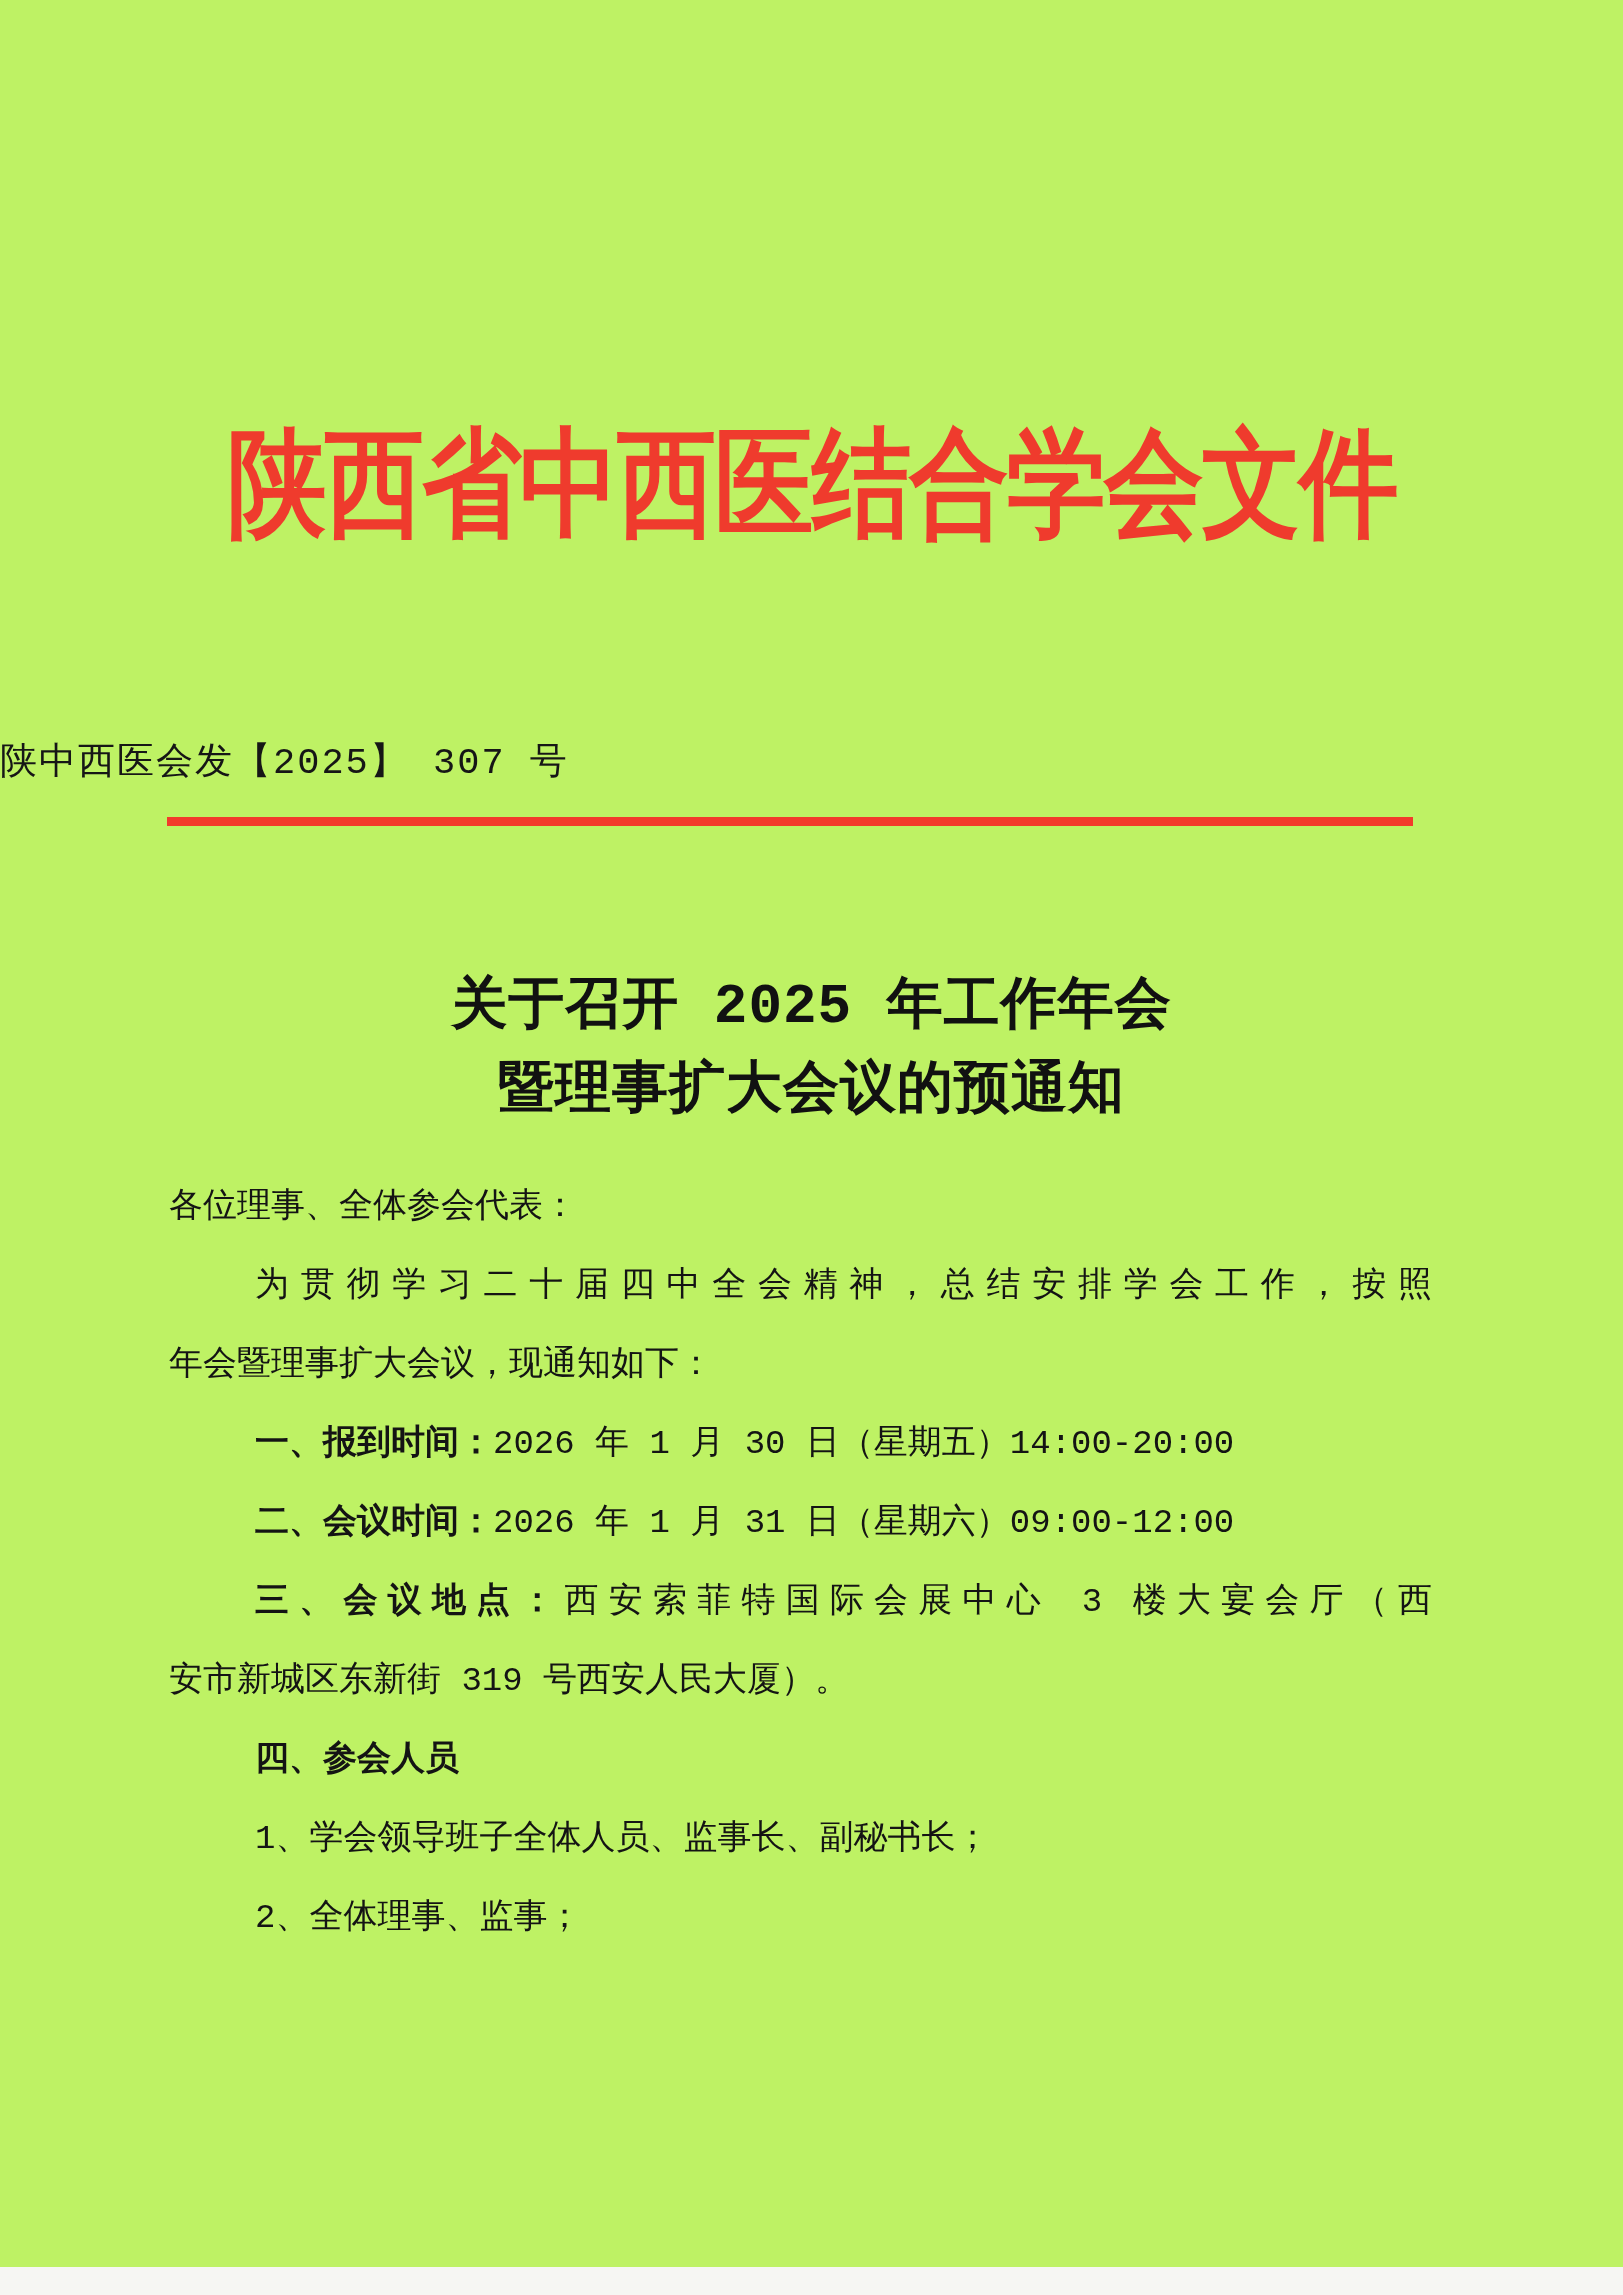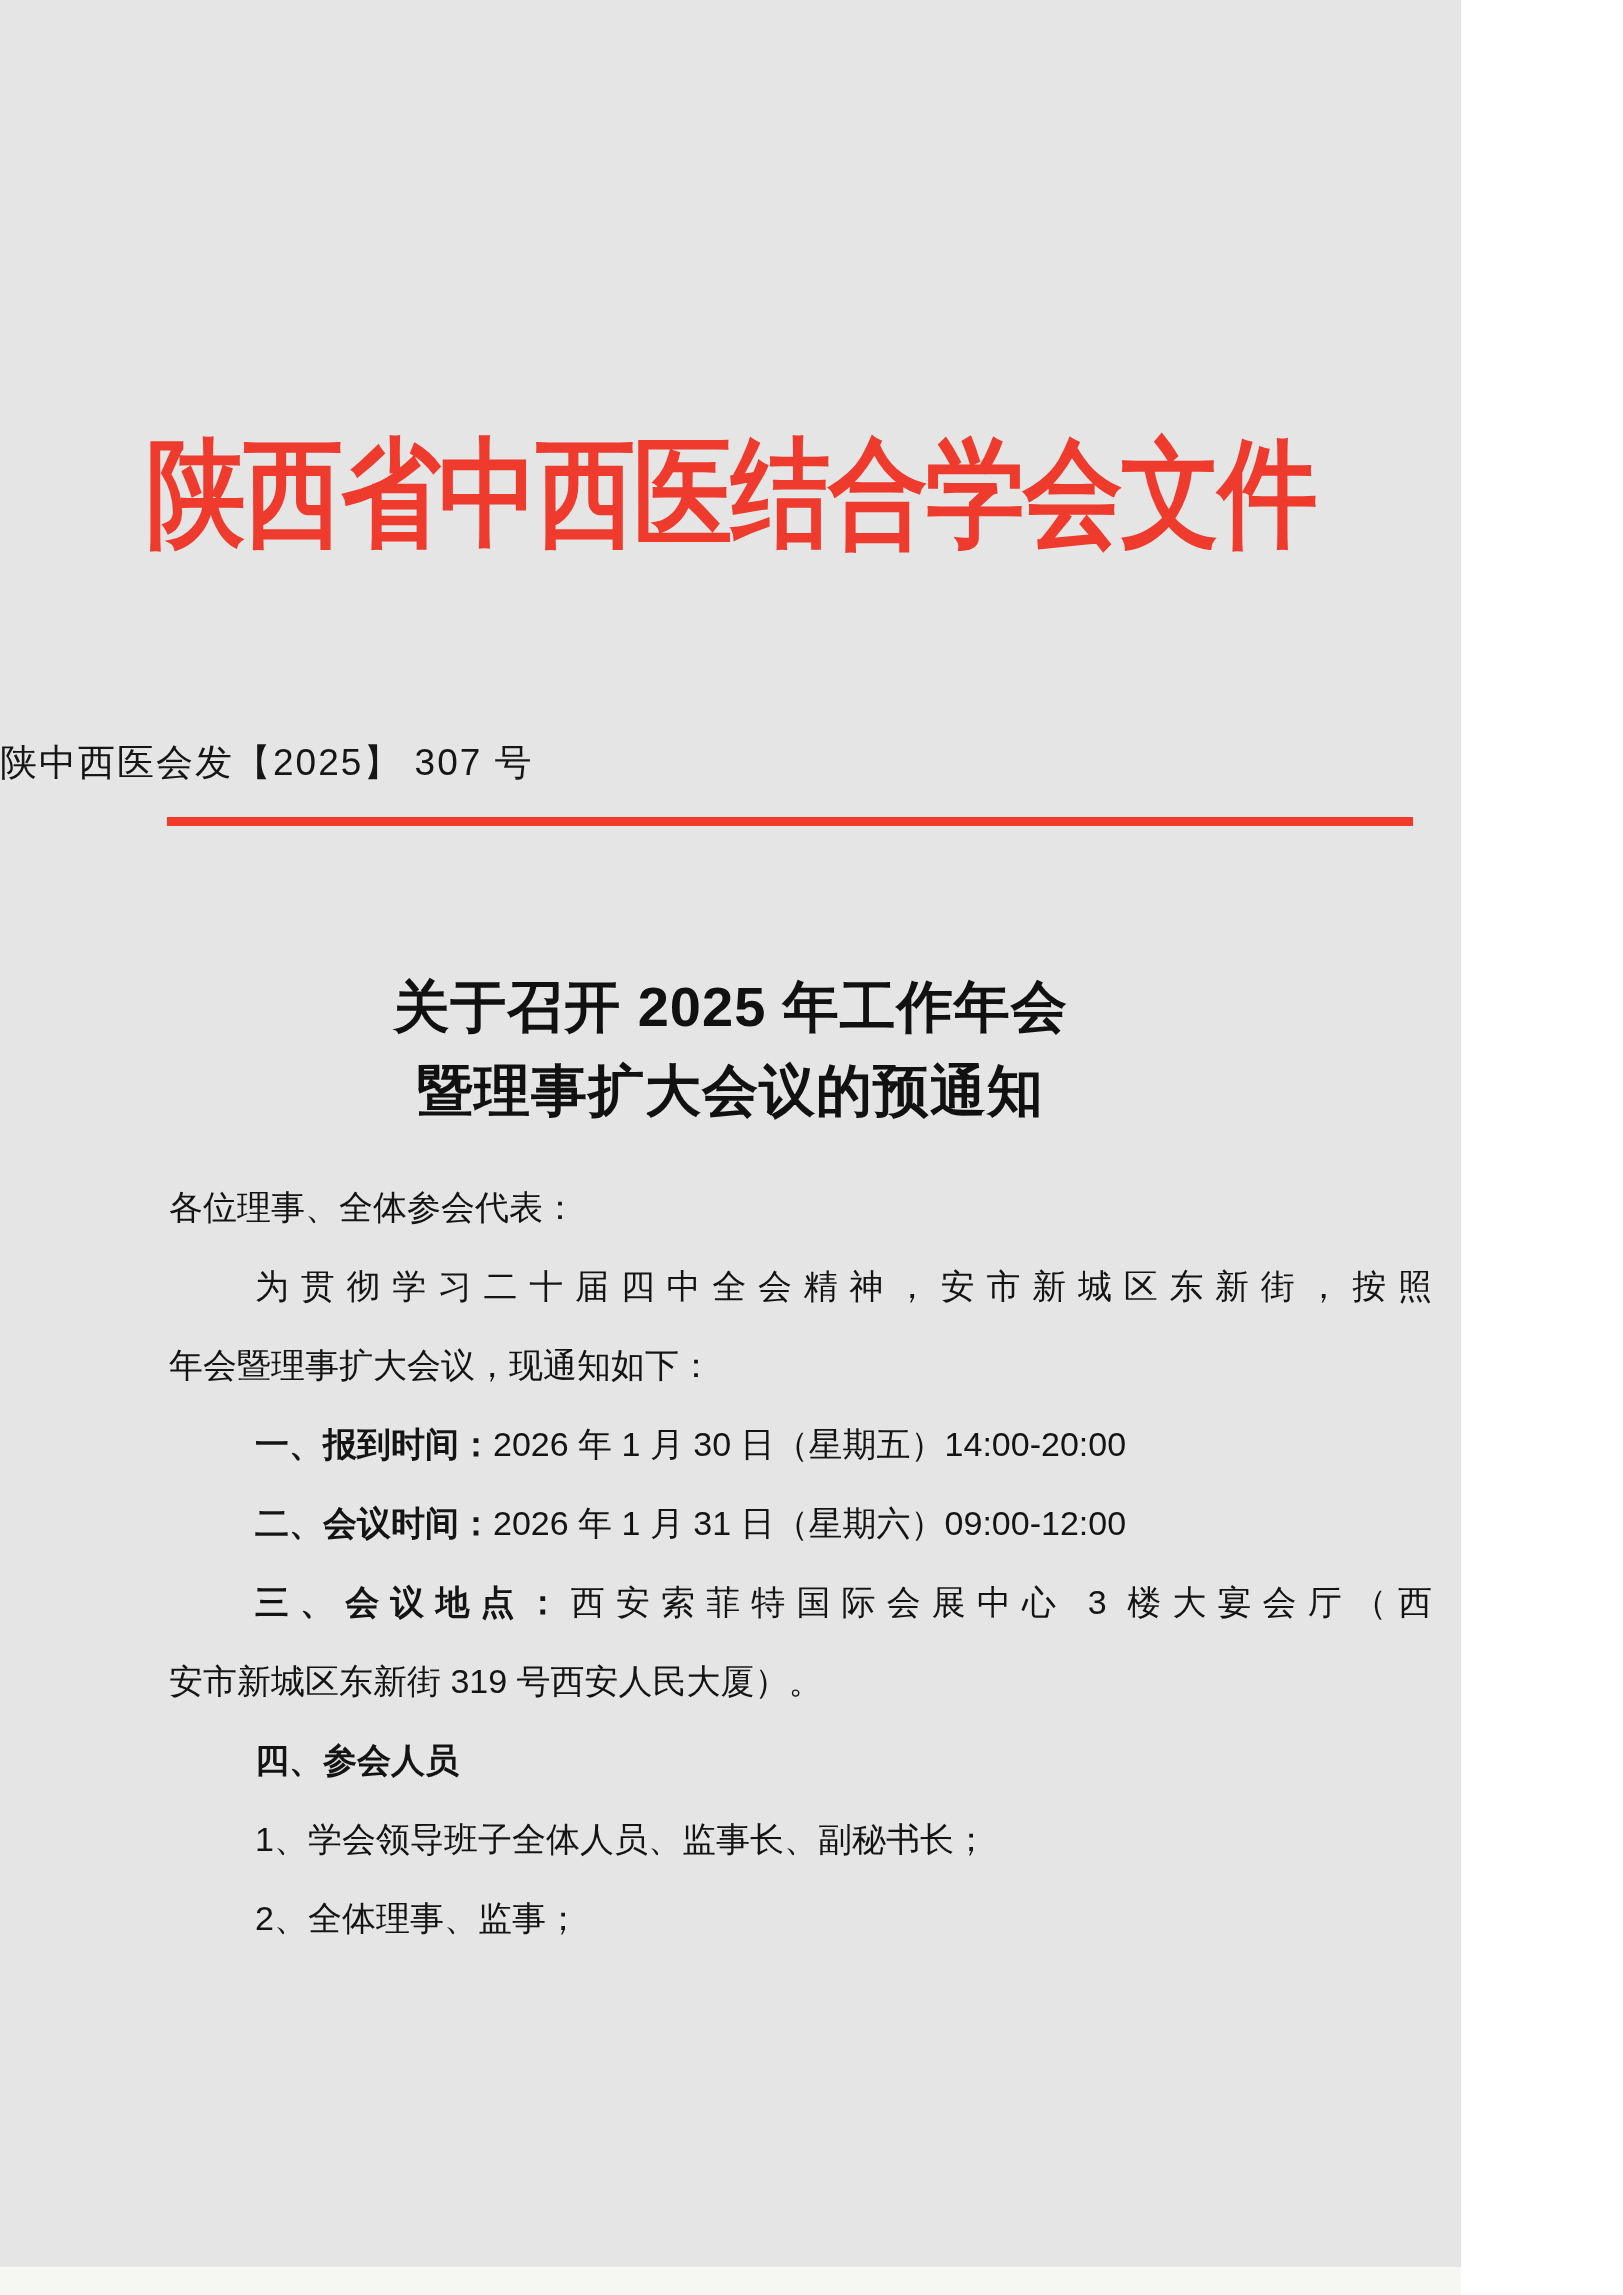--- a/index.html
+++ b/index.html
@@ -2,25 +2,25 @@
 <html style="font-size:8.2px"><head>
 <meta charset="utf-8">
 <style>
   html, body {
     margin: 0;
     padding: 0;
     background: #ffffff;
   }
   .page {
     position: relative;
-    width: 1461px;
+    width: 1623px;
     height: 2295px;
-    background: #e5e5e5;
+    background: #bef264;
     overflow: hidden;
-    font-family: Liberation Sans, sans-serif;
+    font-family: Liberation Mono, monospace;
     color: #1c1c1c;
   }
   
   .letterhead-wrap {
     position: absolute;
     top: 429px;
     left: 0;
     width: 100%;
     text-align: center;
     white-space: nowrap;
@@ -121,21 +121,21 @@
     <div>暨理事扩大会议的预通知</div>
   </div>
 
   <div class="body-text">
 
     <div class="line">
       <span class="hd"></span><span>各位理事、全体参会代表：</span>
     </div>
 
     <div class="line indent fill">
-      <span class="hd"></span><span>为贯彻学习二十届四中全会精神，安市新城区东新街，按照</span>
+      <span class="hd"></span><span>为贯彻学习二十届四中全会精神，总结安排学会工作，按照</span>
     </div>
 
 
     <div class="line">
       <span class="hd"></span><span>年会暨理事扩大会议，现通知如下：</span>
     </div>
 
     <div class="line indent">
       <span class="hd">一、报到时间：</span><span>2026 年 1 月 30 日（星期五）14:00-20:00</span>
     </div>

